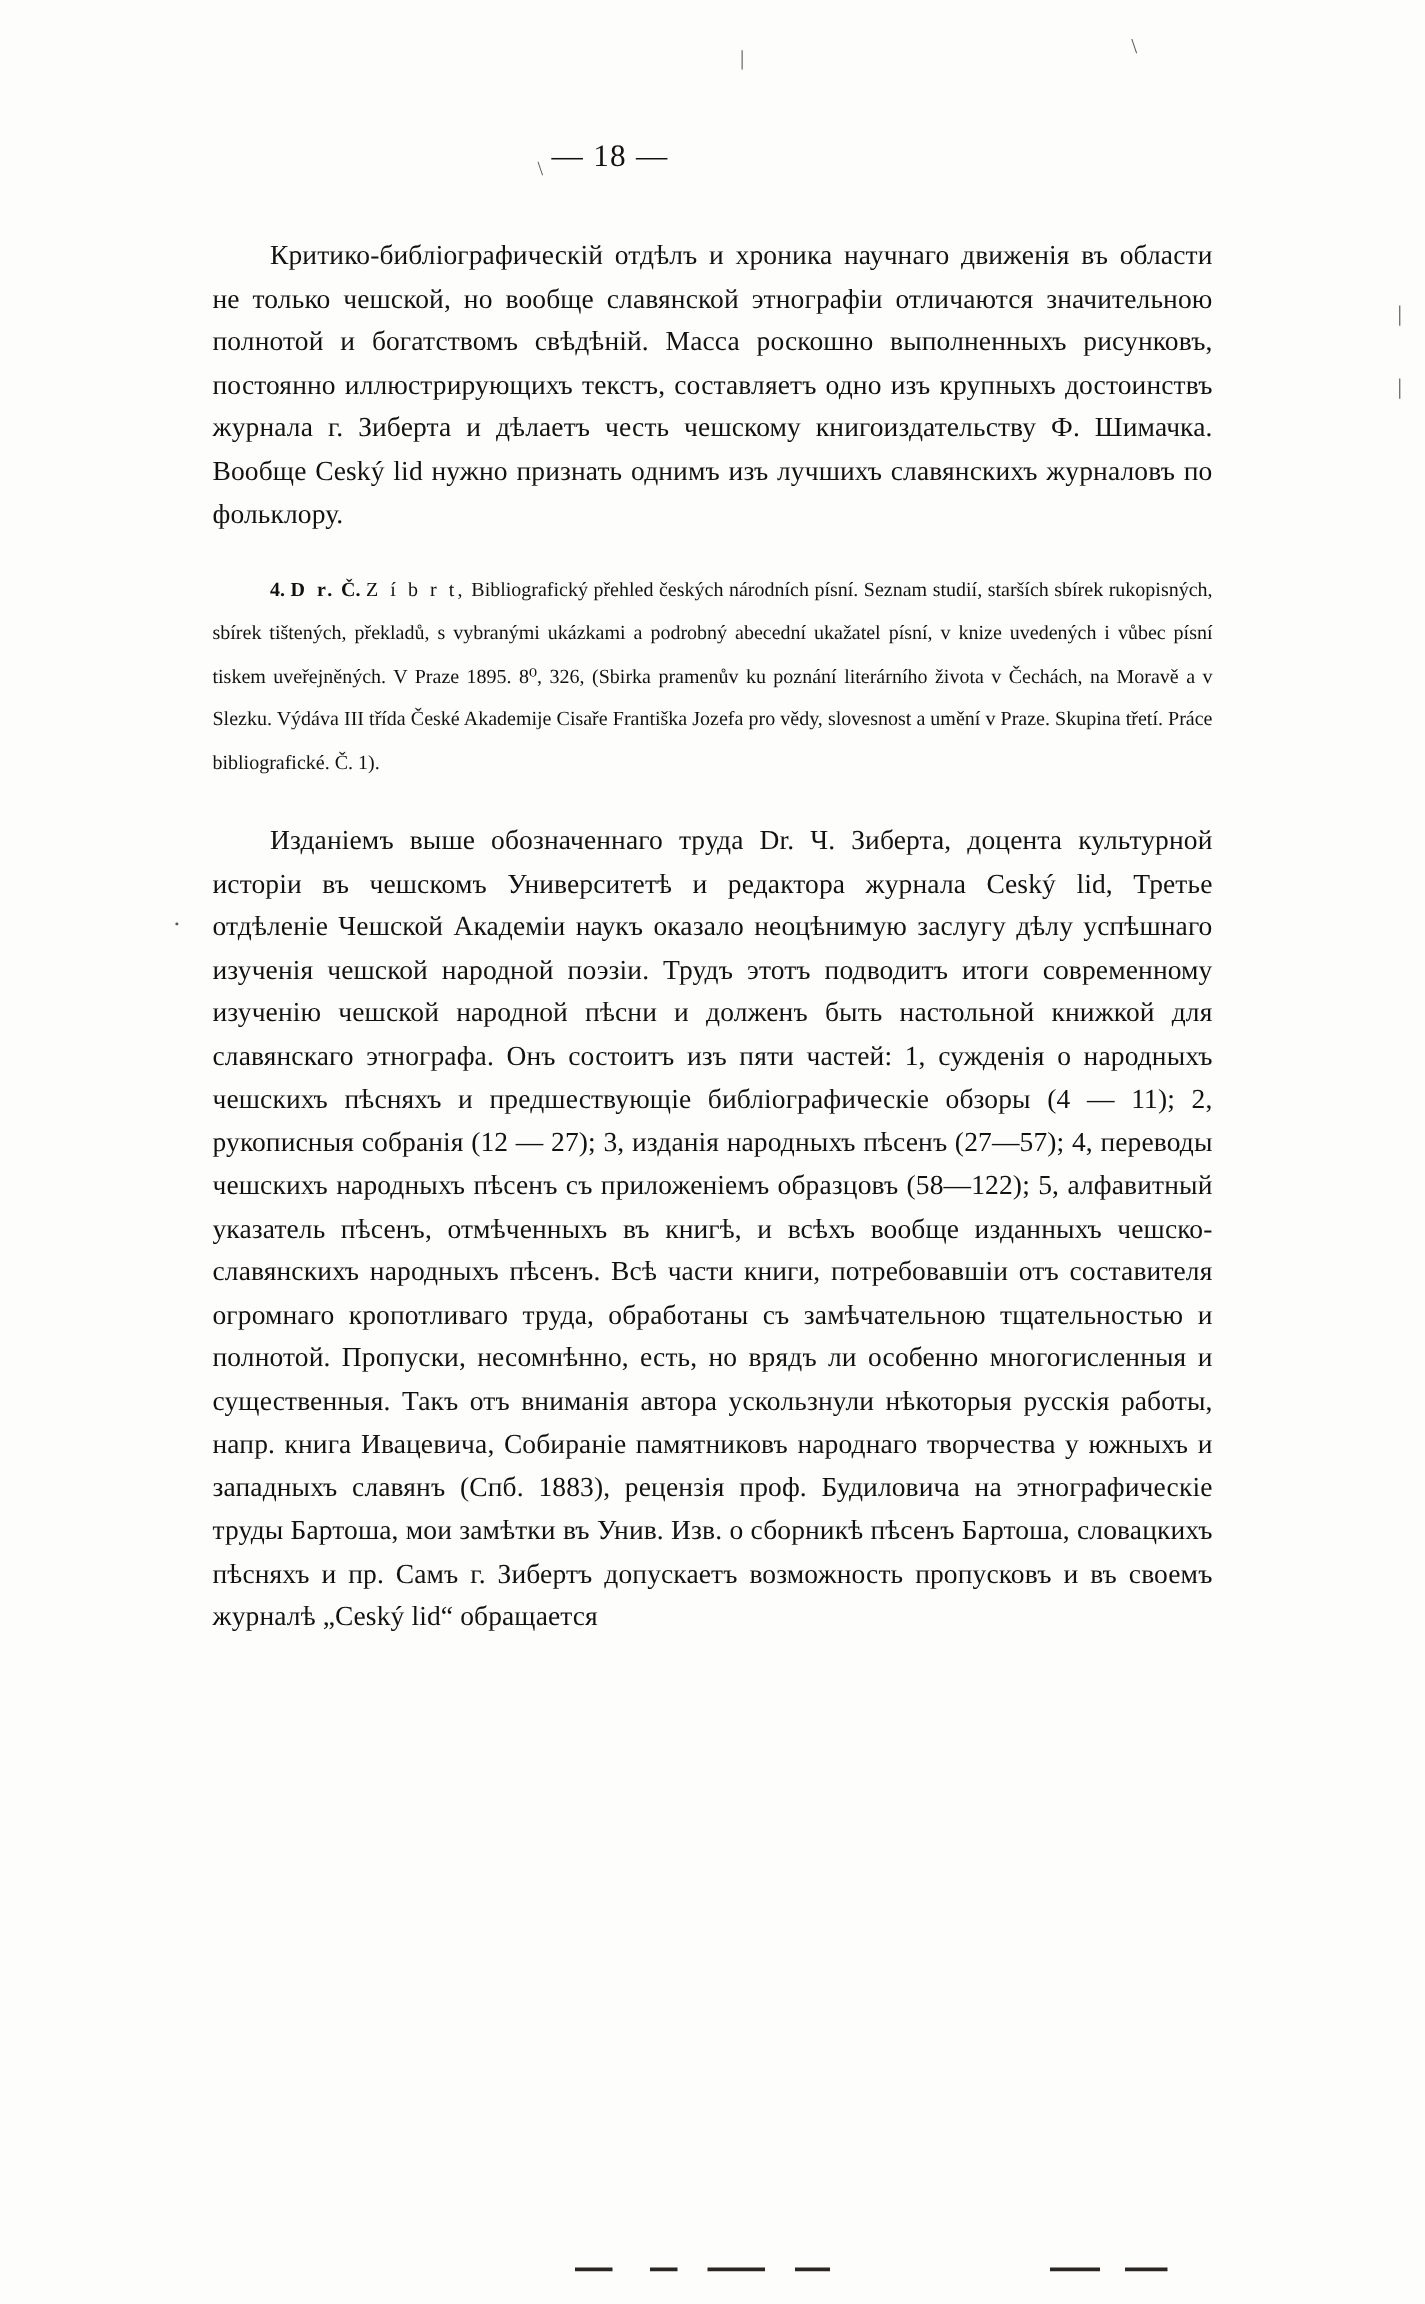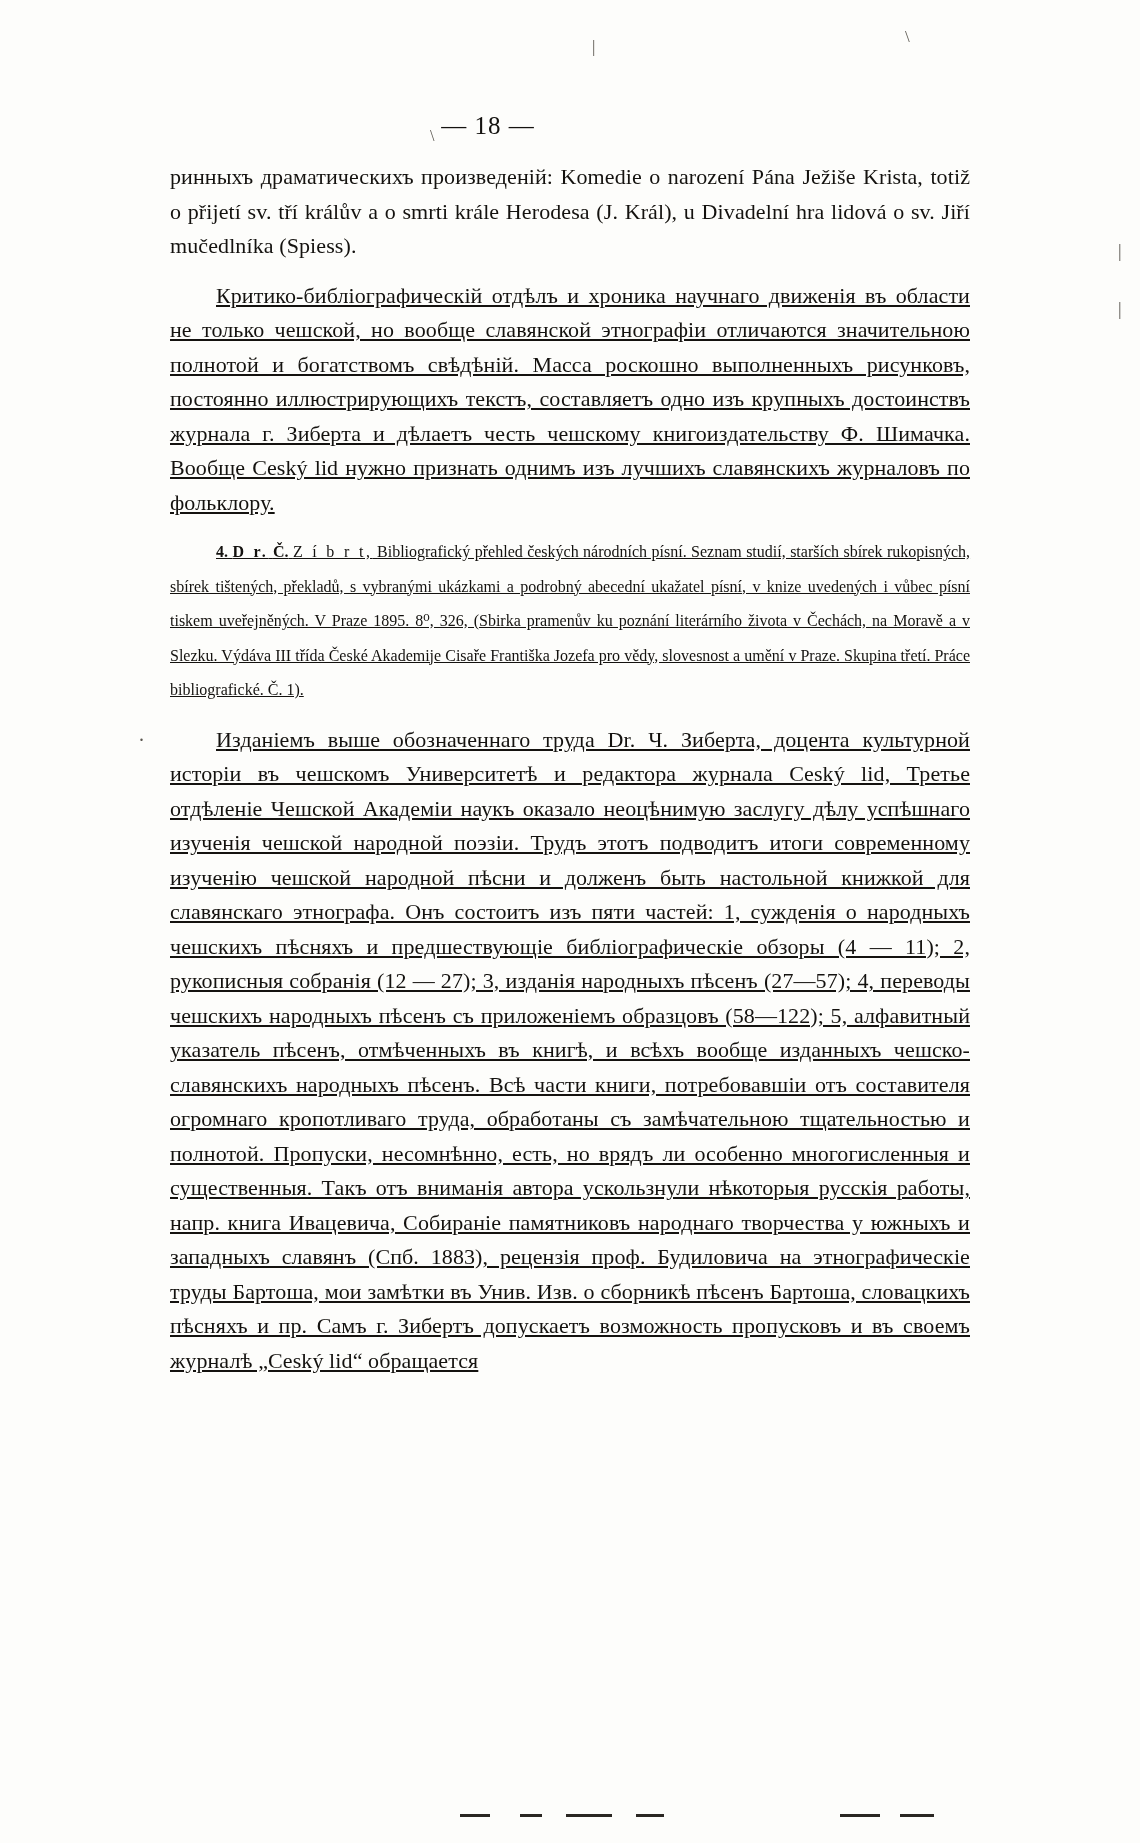--- a/index.html
+++ b/index.html
@@ -51,21 +51,21 @@
     margin: 0;
     font-size: 22.5px;
     line-height: 34.5px;
     text-align: justify;
     text-justify: inter-word;
   }
 
   .p-cyr { font-size: 22px; letter-spacing: 0.1px; }
   .p-lat { font-size: 16px; }
 
-  .para-gap { margin-top: 15px; text-decoration: underline; }
+  .para-gap { margin-top: 27px; }
   .indent { text-indent: 46px; }
 
   .spaced { letter-spacing: 2.6px; }
   .b { font-weight: 600; }
 
   .bottom-marks {
     position: absolute;
     left: 0;
     top: 1806px;
     width: 1140px;
@@ -92,21 +92,20 @@
   <span class="tick tick-mid-right">|</span>
   <span class="tick tick-edge-1">|</span>
   <span class="tick tick-edge-2">|</span>
   <span class="tick tick-before-num">\</span>
   <span class="tick tick-left-dot">.</span>
 
   <div class="pagenum">— 18 —</div>
 
   <div class="content">
 
-    <p class="p-cyr">ринныхъ драматическихъ произведеній: Komedie o narození Pána Ježiše Krista, totiž o přijetí sv. tří králův a o smrti krále Herodesa (J. Král), u Divadelní hra lidová o sv. Jiří mučedlníka (Spiess).</p>
 
     <p class="p-cyr para-gap indent">Критико-библіографическій отдѣлъ и хроника научнаго движенія въ области не только чешской, но вообще славянской этнографіи отличаются значительною полнотой и богатствомъ свѣдѣній. Масса роскошно выполненныхъ рисунковъ, постоянно иллюстрирующихъ текстъ, составляетъ одно изъ крупныхъ достоинствъ журнала г. Зиберта и дѣлаетъ честь чешскому книгоиздательству Ф. Шимачка. Вообще Ceský lid нужно признать однимъ изъ лучшихъ славянскихъ журналовъ по фольклору.</p>
 
     <p class="p-lat para-gap indent">
       <span class="b">4.</span>
       <span class="spaced b">D r.</span>
       <span class="b">Č.</span>
       <span class="spaced">Z í b r t,</span>
       <span>Bibliografický přehled českých národních písní. Seznam studií, starších sbírek rukopisných, sbírek tištených, překladů, s vybranými ukázkami a podrobný abecední ukažatel písní, v knize uvedených i vůbec písní tiskem uveřejněných. V Praze 1895. 8⁰, 326, (Sbirka pramenův ku poznání literárního života v Čechách, na Moravě a v Slezku. Výdáva III třída České Akademije Cisaře Františka Jozefa pro vědy, slovesnost a umění v Praze. Skupina třetí. Práce bibliografické. Č. 1).</span>
     </p>

